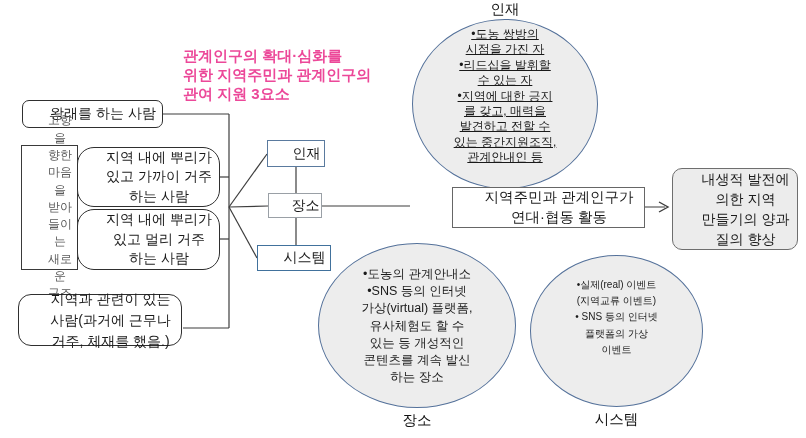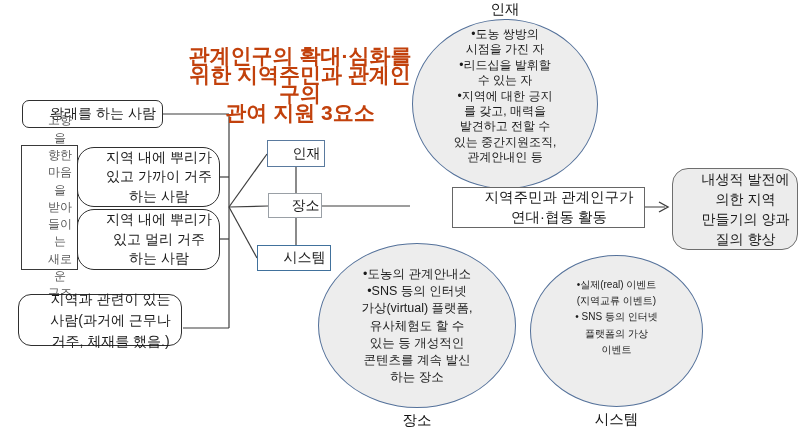--- a/index.html
+++ b/index.html
@@ -3,49 +3,49 @@
 <meta charset="utf-8">
 <style>
   * { margin:0; padding:0; box-sizing:border-box; }
   body { background:#fff; font-family:"Liberation Sans", sans-serif; }
   .canvas { position:relative; width:806px; height:438px; background:#ffffff; overflow:hidden; color:#1a1a1a; }
   .lines-svg { position:absolute; left:0; top:0; width:806px; height:438px; }
   .abs { position:absolute; }
   .pre { white-space:pre-line; }
   .center { display:flex; align-items:center; justify-content:center; text-align:center;padding-left:21px; }
 
-  .title { left:183px; top:46px; width:234px; font-size:21px; line-height:19px; font-weight:600; text-align:center; color:#c2410c; }
+  .title { left:183px; top:46px; width:234px; font-size:15px; line-height:19px; font-weight:600; text-align:left; color:#ec4899; }
 
   .box { border:1.5px solid #2f2f2f; background:#fff; }
   .box-coming { left:22px; top:100px; width:141px; height:28px; border-radius:7px; font-size:14px; }
   .box-mindset { left:21px; top:145px; width:57px; height:125px; font-size:12px; line-height:17.3px; color:#595959; border-color:#3a3a3a; }
   .box-rooted-near { left:77px; top:147px; width:143px; height:60px; border-radius:17px; font-size:14px; line-height:19.5px; }
   .box-rooted-far { left:77px; top:209px; width:143px; height:61px; border-radius:17px; font-size:14px; line-height:19.5px; }
   .box-related { left:18px; top:294px; width:164px; height:52px; border-radius:13px; font-size:14px; line-height:21px; }
 
   .factor { background:#fff; font-size:14px; }
   .factor-talent { left:267px; top:140px; width:58px; height:27px; border:1.3px solid #5a7a9e; }
   .factor-place  { left:268px; top:193px; width:54px; height:25px; border:1.3px solid #9aa0a6; }
   .factor-system { left:257px; top:245px; width:74px; height:26px; border:1.3px solid #41719c; }
 
   .circle { border-radius:50%; background:#ededed; border:1.5px solid #54719a; }
   .circle-talent { left:412px; top:19px;  width:186px; height:170px; }
   .circle-place  { left:318px; top:243px; width:198px; height:165px; }
   .circle-system { left:530px; top:255px; width:173px; height:152px; }
   .circle-body { font-size:12px; text-align:center; }
-  .body-talent { left:420px; top:27px;  width:170px; line-height:15.4px; }
+  .body-talent { left:420px; top:27px;  width:170px; line-height:15.4px;text-decoration:underline; }
   .body-place  { left:326px; top:266px; width:182px; line-height:17.2px; font-size:12.5px; }
   .body-system { left:538px; top:277px; width:157px; line-height:16.2px; font-size:10px; }
   .circle-label { font-size:14.5px; text-align:center; color:#111; }
   .label-talent { left:412px; top:0px;   width:186px; }
   .label-place  { left:318px; top:411px; width:198px; }
   .label-system { left:530px; top:410px; width:173px; }
 
   .box-activity { left:410px; top:187px; width:193px; height:41px; border:1.3px solid #666; background:#fff; font-size:14.5px; line-height:19.5px;margin-left:42px; }
-  .box-outcome  { left:672px; top:168px; width:126px; height:82px; border:1.6px solid #6e6e6e; border-radius:16px; background:#ececec; font-size:14px; line-height:20px; }
+  .box-outcome  { left:672px; top:168px; width:126px; height:82px; border:1.6px solid #6e6e6e; border-radius:10px; background:#ececec; font-size:14px; line-height:20px; }
 </style>
 </head>
 <body>
 
 <div class="canvas">
 
   <svg class="lines-svg" viewBox="0 0 806 438" xmlns="http://www.w3.org/2000/svg">
     <g stroke="#3d3d3d" stroke-width="1.2" fill="none">
       <path d="M163,114 H229"></path>
       <path d="M229,114 V328"></path>

